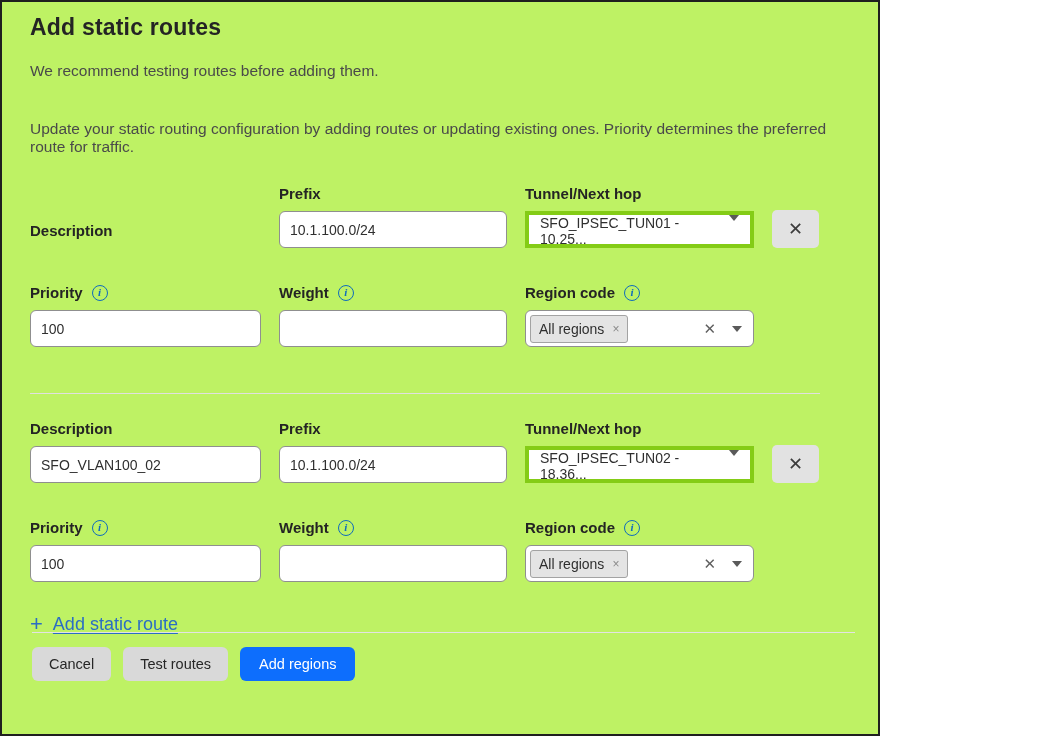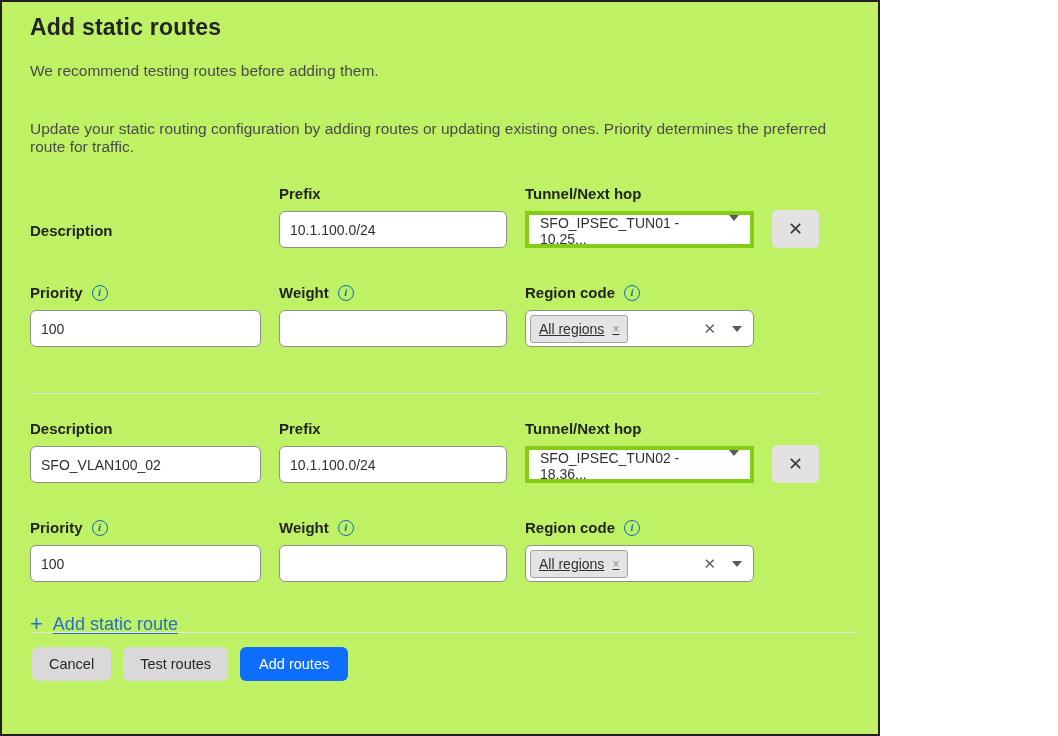--- a/index.html
+++ b/index.html
@@ -64,21 +64,21 @@
   }
 
   .multiselect {
     height: 37px; border: 1px solid #8f8f8f; border-radius: 6px;
     display: flex; align-items: center;
     padding: 0 11px 0 4px; background: #fff; cursor: pointer;
   }
   .tag {
     display: inline-flex; align-items: center; gap: 8px;
     background: #e4e4e4; border: 1px solid #a3a3a3; border-radius: 3px;
-    padding: 0 8px; height: 28px; font-size: 14px; color: #2f2f2f; text-decoration: underline;
+    padding: 0 8px; height: 28px; font-size: 14px; color: #2f2f2f;
   }
   .tag-x { color: #8a8a8a; font-size: 12px; cursor: pointer; }
   .clear-x { margin-left: auto; color: #5f5f5f; font-size: 15px; cursor: pointer; }
   .multiselect .caret { margin-left: 16px; }
 
   .remove-btn {
     width: 47px; height: 38px; background: #e2e2e2;
     border: none; border-radius: 5px;
     font-size: 18px; color: #3c3c3c;
     display: flex; align-items: center; justify-content: center;
@@ -254,15 +254,15 @@
 
     <div class="add-link-row">
       <span class="plus">+</span>
       <a class="add-link">Add static route</a>
     </div>
   </div>
 
   <div class="footer">
     <button class="btn btn-gray">Cancel</button>
     <button class="btn btn-gray">Test routes</button>
-    <button class="btn btn-primary">Add routes</button>
+    <button class="btn btn-primary">Add regions</button>
   </div>
 </div>
 
 </body></html>

